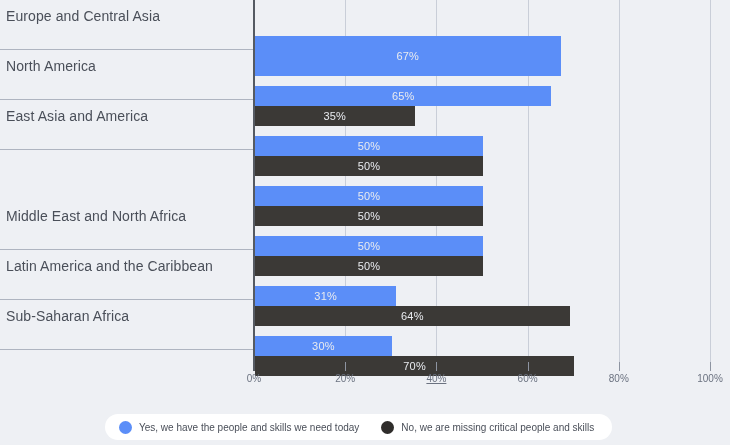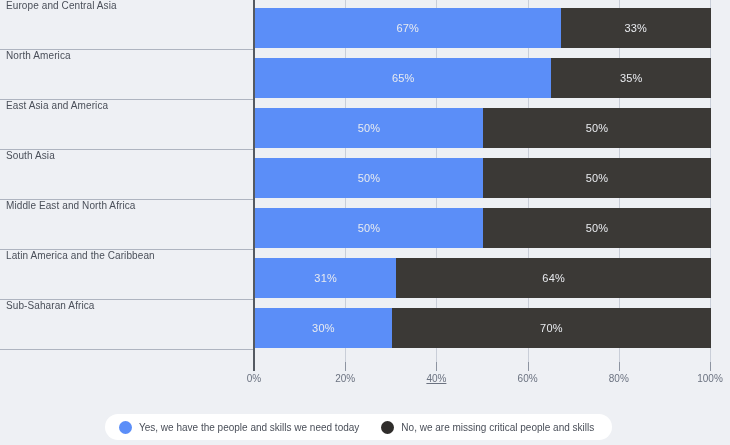--- a/index.html
+++ b/index.html
@@ -43,22 +43,22 @@
   .cat-band {
     position: absolute;
     left: 0;
     width: 254px;
     border-bottom: 1px solid #aeb4c0;
   }
 
   .cat-label {
     position: absolute;
     left: 6px;
-    top: 0;
-    font-size: 10px;
+    top: 8px;
+    font-size: 14px;
     color: #4a4f59;
     white-space: nowrap;
     letter-spacing: 0.1px;
   }
 
   
   .y-axis {
     position: absolute;
     left: 253px;
     top: 0px;
@@ -84,21 +84,22 @@
     width: 456px;
     height: 365px;
   }
 
   .bar-row {
     position: absolute;
     left: 0;
     width: 456px;
     height: 40px;
     display: flex;
-    flex-direction: row;
+    flex-direction: column;
+    margin-top: 28px;
   }
 
   .seg {
     height: 100%;
     position: relative;
     display: flex;
     align-items: center;
     justify-content: center;
     overflow: hidden;
   }
@@ -193,43 +194,37 @@
     <div class="cat-col" id="cat-col">
         <div class="cat-band" style="top: 0px; height: 50px;">
           <div class="cat-label">Europe and Central Asia</div>
         </div>
         <div class="cat-band" style="top: 50px; height: 50px; text-decoration: underline;">
           <div class="cat-label">North America</div>
         </div>
         <div class="cat-band" style="top: 100px; height: 50px;">
           <div class="cat-label">East Asia and America</div>
         </div>
-        <div class="cat-band" style="top: 150px; height: 50px;">
-          <div class="cat-label">South Asia</div>
-        </div>
         <div class="cat-band" style="top: 200px; height: 50px;">
           <div class="cat-label">Middle East and North Africa</div>
         </div>
         <div class="cat-band" style="top: 250px; height: 50px;">
           <div class="cat-label">Latin America and the Caribbean</div>
         </div>
         <div class="cat-band" style="top: 300px; height: 50px;">
           <div class="cat-label">Sub-Saharan Africa</div>
         </div>
       </div>
 
     <div class="y-axis"></div>
 
     <div class="bars" id="bars">
         <div class="bar-row" style="top: 8px;">
           <div class="seg seg-yes" style="width: 305.52px;">
             <span class="seg-value">67%</span>
-          </div>
-          <div class="seg seg-no" style="width: 150.48px;">
-            <span class="seg-value">33%</span>
           </div>
         </div>
         <div class="bar-row" style="top: 58px;">
           <div class="seg seg-yes" style="width: 296.4px;">
             <span class="seg-value">65%</span>
           </div>
           <div class="seg seg-no" style="width: 159.6px;">
             <span class="seg-value">35%</span>
           </div>
         </div>

